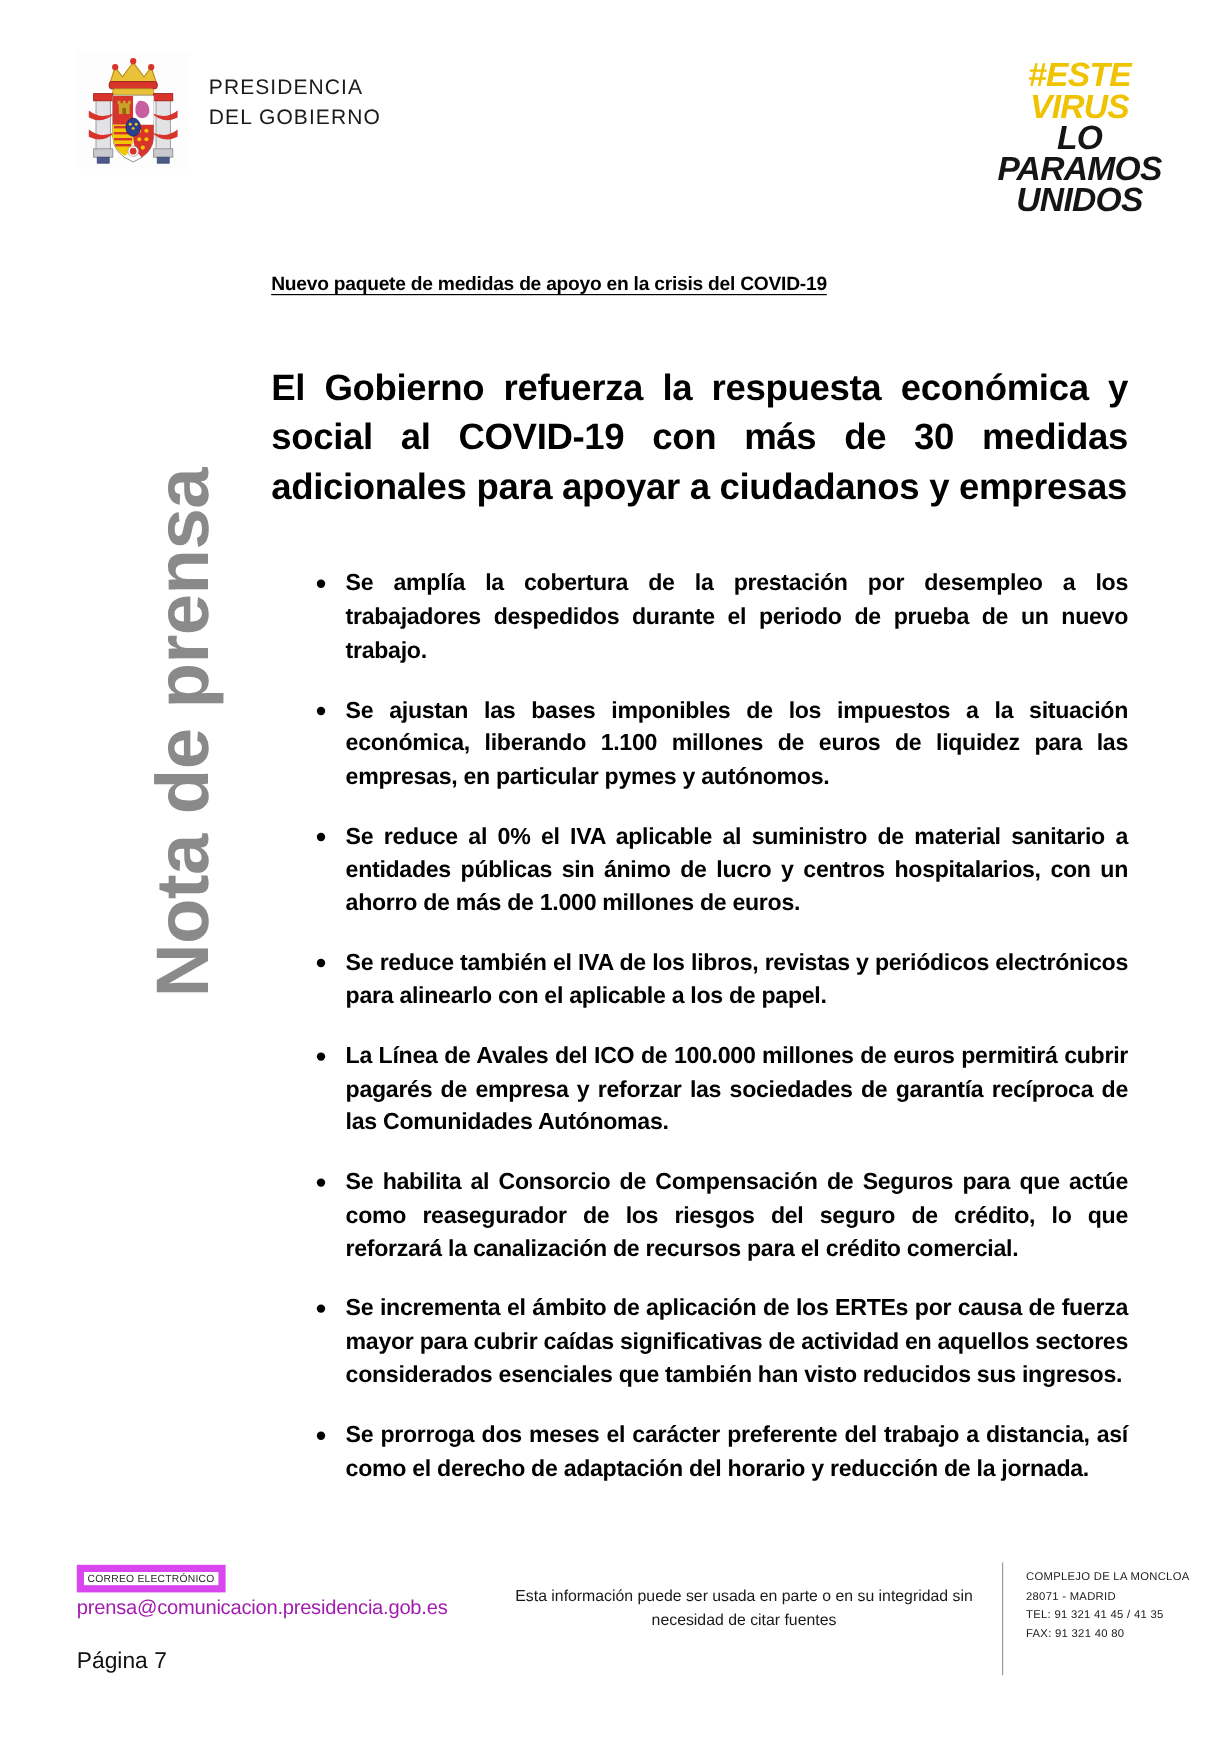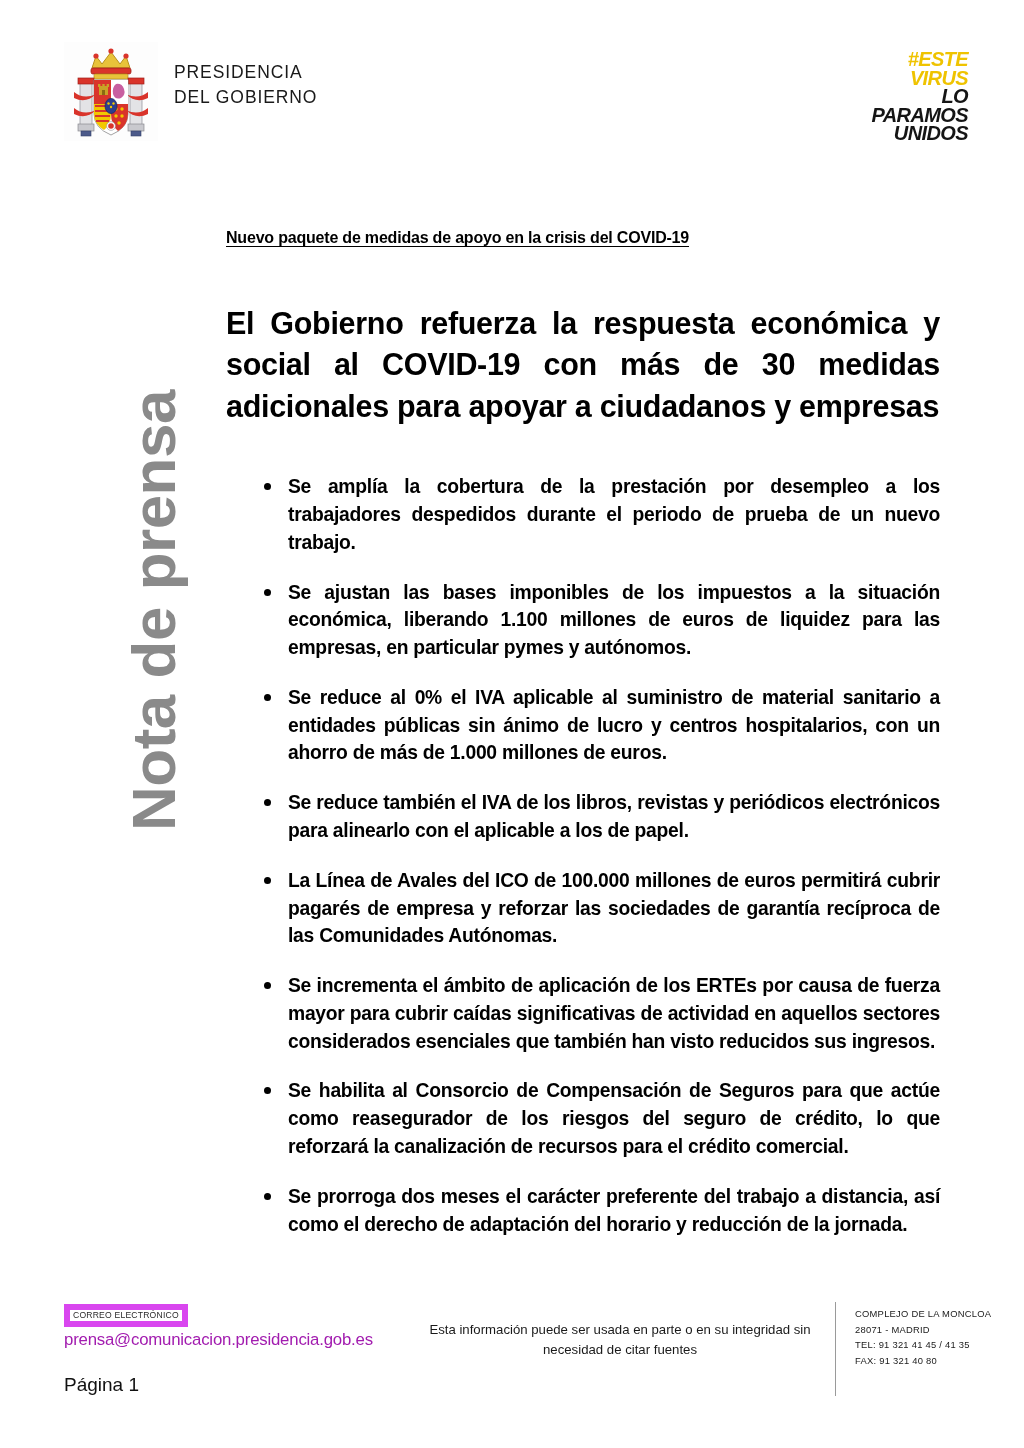--- a/index.html
+++ b/index.html
@@ -43,25 +43,25 @@
     letter-spacing: 0.9px;
     line-height: 1.42;
     color: #1a1a1a;
   }
   .crest-text div { white-space: nowrap; }
 
   .campaign-logo {
     position: absolute;
     right: 56px;
     top: 50px;
-    text-align: right;
+    text-align: center;
     line-height: 0.93;
     font-weight: bold;
     font-style: italic;
-    font-size: 20px;
+    font-size: 28px;
     letter-spacing: -0.6px;
   }
   .campaign-logo .l1 { color: #EFC300; }
   .campaign-logo .l2 { color: #151515; }
 
   
   .side-label {
     position: absolute;
     left: -107px;
     top: 575px;
@@ -286,32 +286,32 @@
 
 <div class="content">
   <p class="kicker">Nuevo paquete de medidas de apoyo en la crisis del COVID-19</p>
   <h1 class="headline">El Gobierno refuerza la respuesta económica y social al COVID-19 con más de 30 medidas adicionales para apoyar a ciudadanos y empresas</h1>
   <ul class="bullets">
     <li>Se amplía la cobertura de la prestación por desempleo a los trabajadores despedidos durante el periodo de prueba de un nuevo trabajo.</li>
     <li>Se ajustan las bases imponibles de los impuestos a la situación económica, liberando 1.100 millones de euros de liquidez para las empresas, en particular pymes y autónomos.</li>
     <li>Se reduce al 0% el IVA aplicable al suministro de material sanitario a entidades públicas sin ánimo de lucro y centros hospitalarios, con un ahorro de más de 1.000 millones de euros.</li>
     <li>Se reduce también el IVA de los libros, revistas y periódicos electrónicos para alinearlo con el aplicable a los de papel.</li>
     <li>La Línea de Avales del ICO de 100.000 millones de euros permitirá cubrir pagarés de empresa y reforzar las sociedades de garantía recíproca de las Comunidades Autónomas.</li>
+    <li>Se habilita al Consorcio de Compensación de Seguros para que actúe como reasegurador de los riesgos del seguro de crédito, lo que reforzará la canalización de recursos para el crédito comercial.</li>
     <li>Se incrementa el ámbito de aplicación de los ERTEs por causa de fuerza mayor para cubrir caídas significativas de actividad en aquellos sectores considerados esenciales que también han visto reducidos sus ingresos.</li>
-    <li>Se habilita al Consorcio de Compensación de Seguros para que actúe como reasegurador de los riesgos del seguro de crédito, lo que reforzará la canalización de recursos para el crédito comercial.</li>
     <li>Se prorroga dos meses el carácter preferente del trabajo a distancia, así como el derecho de adaptación del horario y reducción de la jornada.</li>
   </ul>
 </div>
 
 <div class="footer">
   <div class="footer-left">
     <span class="email-tag">CORREO ELECTRÓNICO</span>
     <div class="email-addr">prensa@comunicacion.presidencia.gob.es</div>
   </div>
-  <div class="page-num">Página 1</div>
+  <div class="page-num">Página 7</div>
   <div class="footer-center">Esta información puede ser usada en parte o en su integridad sin necesidad de citar fuentes</div>
   <div class="footer-divider"></div>
   <div class="footer-right">
     <div>COMPLEJO DE LA MONCLOA</div>
     <div>28071 - MADRID</div>
     <div>TEL: 91 321 41 45  /  41 35</div>
     <div>FAX: 91 321 40 80</div>
   </div>
 </div>
 

